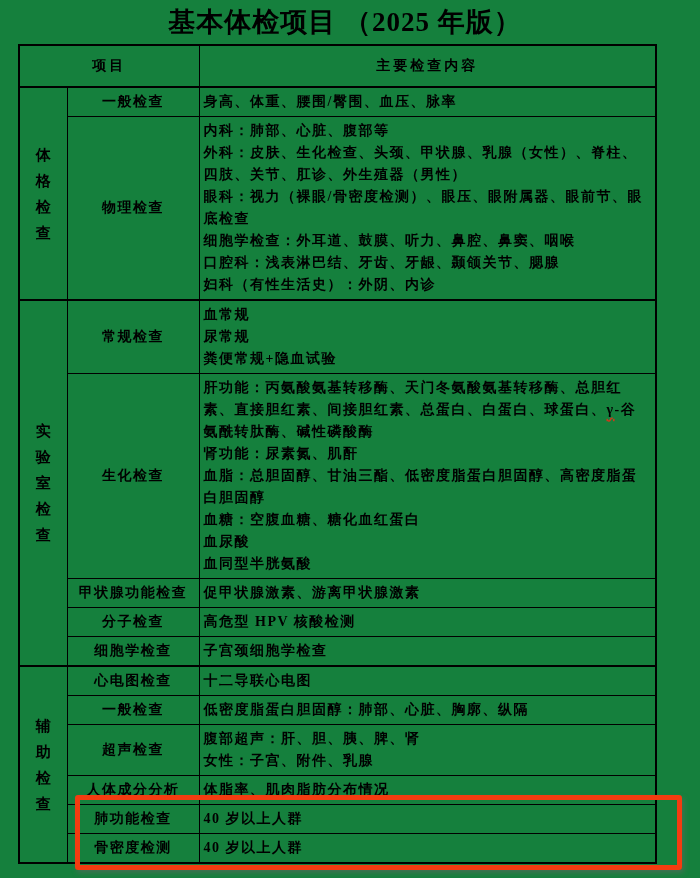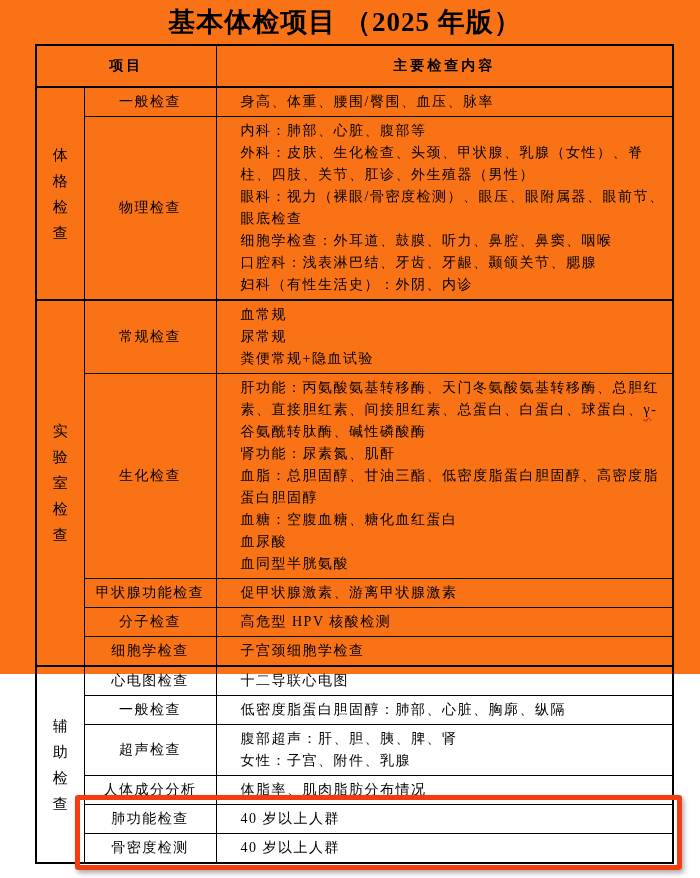--- a/index.html
+++ b/index.html
@@ -5,47 +5,47 @@
   * { margin: 0; padding: 0; box-sizing: border-box; }
   html, body { background: #ffffff; }
   body {
     width: 700px; height: 878px;
     font-family: "Liberation Serif", "DejaVu Serif", serif;
     color: #000;
     overflow: hidden;
   }
   .page {
     position: relative;
-    width: 700px; height: 674px;
-    background: #f97316;
+    width: 700px; height: 878px;
+    background: #15803d;
   }
   .doc-title {
     padding-top: 5px;
     width: 690px;
     text-align: center;
     font-size: 27px;
     font-weight: bold;
     letter-spacing: 1px;
     line-height: 34px;
   }
   table.exam {
     position: absolute;
-    left: 35px; top: 44px;
+    left: 18px; top: 44px;
     width: 637px;
     border-collapse: collapse;
     table-layout: fixed;
   }
   table.exam col.c1 { width: 48px; }
   table.exam col.c2 { width: 132px; }
   table.exam col.c3 { width: 457px; }
   table.exam th, table.exam td {
     border: 1px solid #000;
     font-size: 14px;
     line-height: 22px;
-    font-weight: normal;
+    font-weight: bold;
     vertical-align: middle;
   }
   table.exam { border: 2px solid #000; }
   table.exam thead th {
     font-weight: bold;
     text-align: center;
     letter-spacing: 3px;
     padding: 9px 2px;
     border-bottom-width: 2px;
   }
@@ -60,21 +60,21 @@
   }
   td.label-cell {
     text-align: center;
     letter-spacing: 1.5px;
     padding: 3px 2px;
   }
   td.content-cell {
     padding: 3px 4px 3px 4px;
     letter-spacing: 1.5px;
   }
-  .cline { min-height: 22px; margin-left: 20px; }
+  .cline { min-height: 22px; }
   .squiggle {
     text-decoration-line: underline;
     text-decoration-style: wavy;
     text-decoration-color: #d93317;
     text-underline-offset: 3px;
   }
   .hl-box {
     position: absolute;
     border: 5px solid #f43c10;
     border-radius: 3px;

